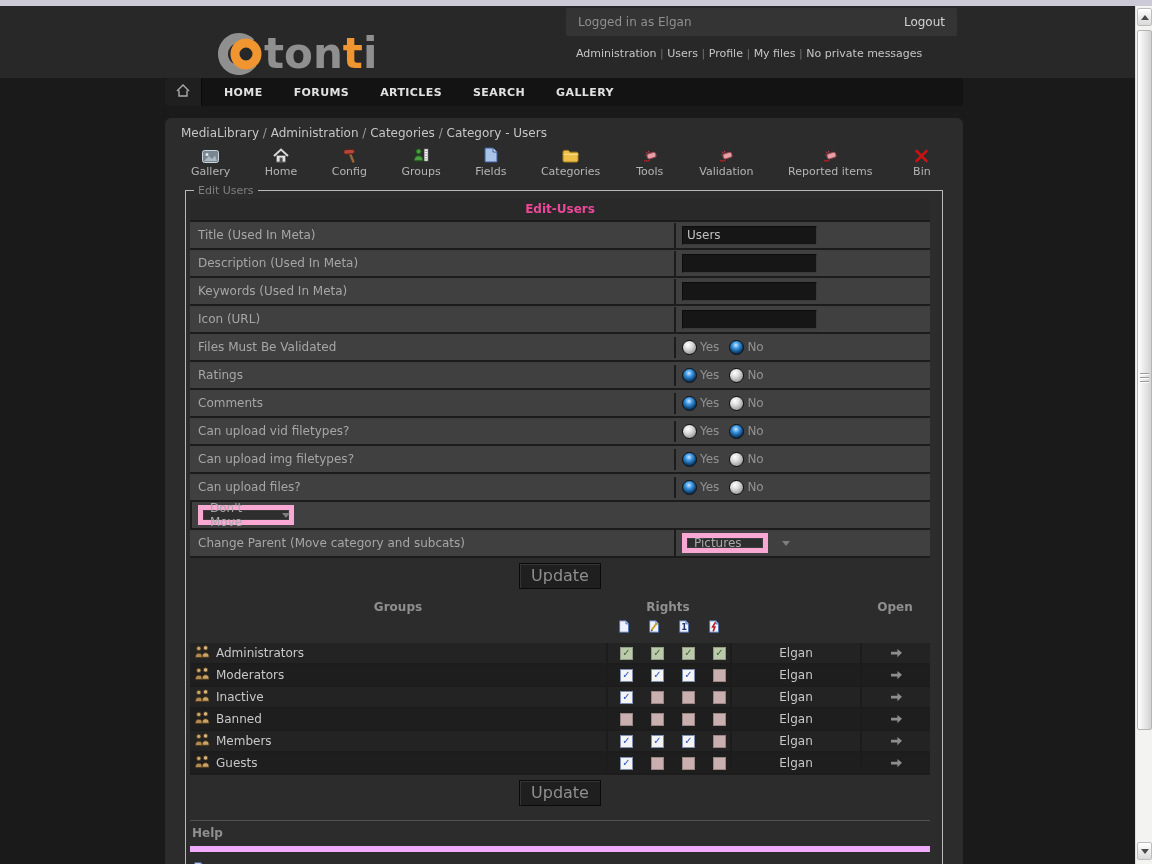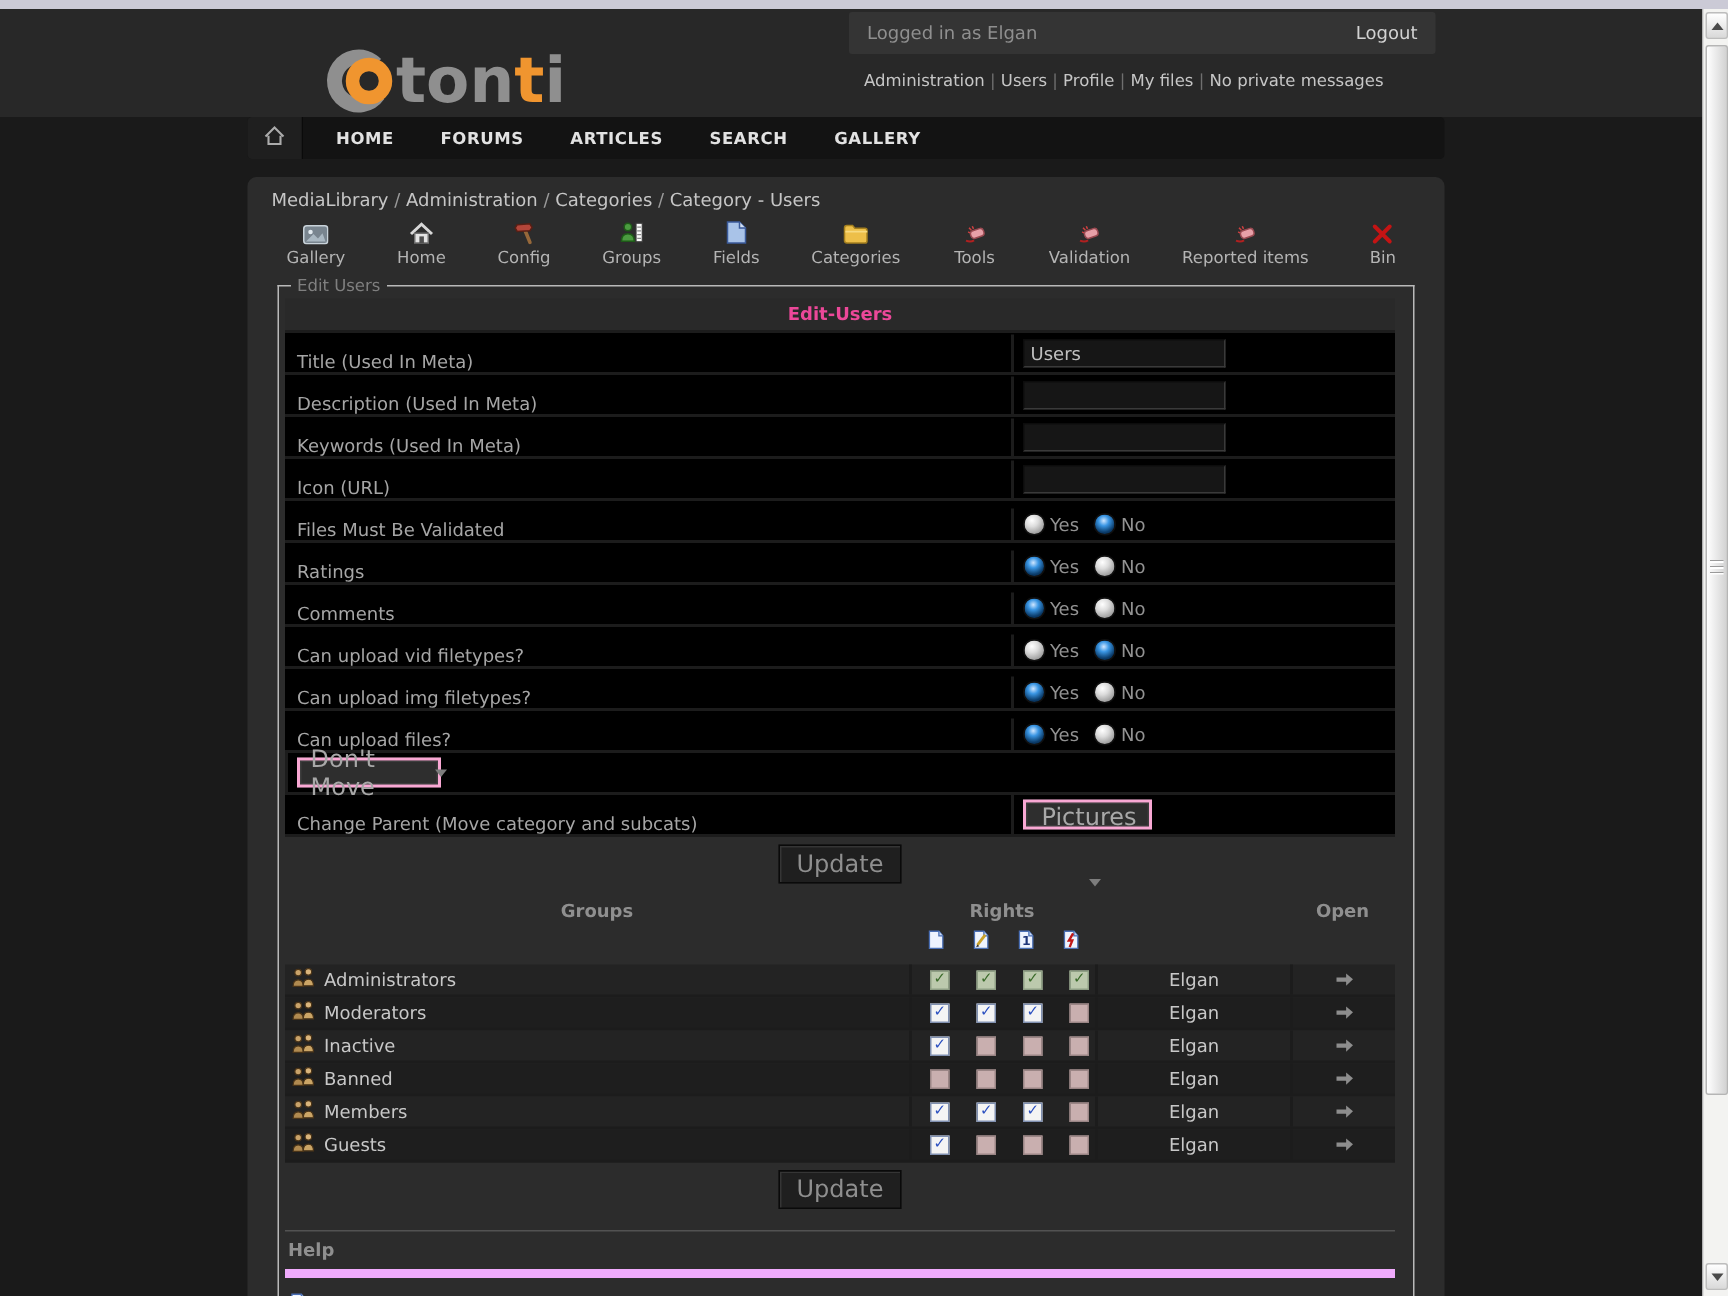--- a/index.html
+++ b/index.html
@@ -40,39 +40,39 @@
   .admin-toolbar{display:flex;justify-content:space-between;padding:0 16px 6px;}
   .tb-item{display:flex;flex-direction:column;align-items:center;gap:2px;cursor:pointer;min-width:30px;}
   .tb-ic{height:17px;display:flex;align-items:flex-end;}
   .tb-lb{font-size:11px;color:#b4b4b4;white-space:nowrap;}
 
   
   .edit-fs{margin:0 10px;border:1px solid #b9b9b9;border-bottom:none;padding:2px 12px 0 4px;}
   .edit-fs legend{font-size:11px;color:#7f7f7f;padding:0 4px;margin-left:4px;}
   .form-title{background:#292929;color:#ec4899;font-weight:bold;font-size:12px;text-align:center;
     padding:3px 0 4px;border-bottom:2px solid #1c1c1c;}
-  .frow{display:flex;align-items:flex-end;background:#000000;border-bottom:2px solid #1c1c1c;min-height:26px;}
+  .frow{display:flex;align-items:center;background:#404040;border-bottom:2px solid #1c1c1c;min-height:26px;}
   .flabel{flex:1;display:flex;align-items:center;padding:0 8px;font-size:12px;color:#a6a6a6;}
   .fvalue{width:256px;border-left:2px solid #1c1c1c;display:flex;align-items:center;
     padding:3px 6px;box-sizing:border-box;}
   input.txt{width:125px;height:17px;background:#161616;border:1px solid #0c0c0c;
     border-right-color:#3a3a3a;border-bottom-color:#3a3a3a;color:#c0c0c0;font-size:12px;
     padding:0 4px;font-family:inherit;}
   .radio{width:13px;height:13px;border-radius:50%;border:1px solid #101010;display:inline-block;
     flex:none;cursor:pointer;}
   .radio.off{background:radial-gradient(circle at 38% 30%,#ffffff 0%,#dcdcdc 35%,#9e9e9e 75%,#6b6b6b 100%);}
   .radio.on{background:radial-gradient(circle at 45% 32%,#cfe6ff 0%,#3a96e4 30%,#0b3c6a 68%,#061a30 100%);}
   .rlab{font-size:12px;color:#929292;margin:0 10px 0 3px;}
-  .sel{background:#2e2e2e;border:2px solid #f9a8d4;box-shadow:inset 0 0 0 1px #3d3d3d;
-    color:#a8a8a8;font-size:16px;height:20px;display:inline-flex;align-items:center;
+  .sel{background:#2e2e2e;border:5px solid #f9a8d4;box-shadow:inset 0 0 0 1px #3d3d3d;
+    color:#a8a8a8;font-size:12px;height:20px;display:inline-flex;align-items:center;
     justify-content:space-between;padding:0 5px 0 7px;box-sizing:border-box;cursor:pointer;gap:32px;}
   .sel .sarr{width:0;height:0;border-left:4px solid transparent;border-right:4px solid transparent;
     border-top:5px solid #7d7d7d;margin-left:8px;}
   .sel-wide{width:96px;}
-  .sel-narrow{width:86px;flex-direction:column;}
+  .sel-narrow{width:86px;}
   .update-row{text-align:center;padding:5px 0 6px;}
   button.update{background:#1f1f1f;color:#8f8f8f;border:1px solid #0a0a0a;
     box-shadow:inset 1px 1px 0 #353535;font-size:16px;padding:2px 11px 3px;
     font-family:inherit;cursor:pointer;}
 
   
   .gt-head{display:grid;grid-template-columns:1fr 124px 130px 70px;font-weight:bold;font-size:12px;
     color:#8f8f8f;padding:5px 0 2px;text-align:center;}
   .gt-icons{display:grid;grid-template-columns:1fr 124px 130px 70px;padding:3px 0 5px;}
   .grights-h{display:flex;gap:16px;padding-left:11px;align-items:center;}

